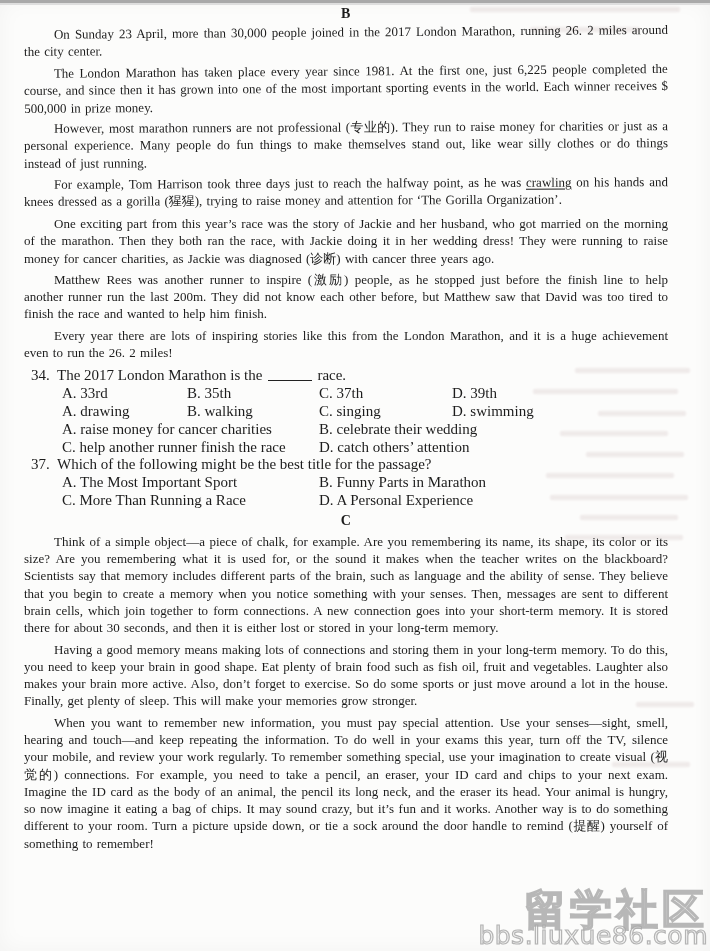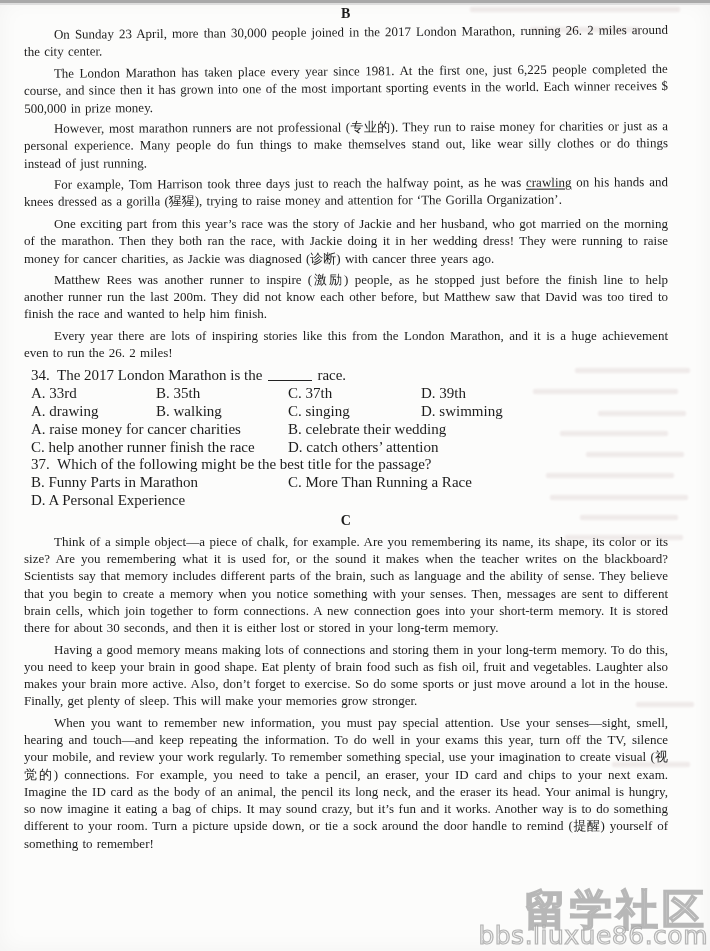--- a/index.html
+++ b/index.html
@@ -37,21 +37,21 @@
   .questions { margin-top:6px; font-size:15px; }
   .question { padding-left:7px; }
   .q-stem { line-height:17.8px; }
   .q-num { display:inline-block; width:26px; }
   .blank {
     display:inline-block; width:44px; height:11px;
     border-bottom:1.2px solid #222;
     margin:0 5px -1px 6px;
   }
   .blank.end { width:38px; margin-right:2px; }
-  .options { line-height:17.8px; }
+  .options { margin-left:31px; line-height:17.8px; }
   .row4 { display:grid; grid-template-columns:125px 132px 133px auto; }
   .row2 { display:grid; grid-template-columns:257px auto; }
 
   .c-header { margin-top:2px; }
 
   .ghost {
     position:absolute;
     background:rgba(205,185,185,0.28);
     filter:blur(1.3px);
     border-radius:2px;
@@ -139,20 +139,21 @@
           <span>C. help another runner finish the race</span>
           <span>D. catch others’ attention</span>
         </div>
       </div>
 
       <div class="question">
         <div class="q-stem">
           <span class="q-num">37.</span><span>Which of the following might be the best title for the passage?</span>
         </div>
         <div class="options row2">
+          <span>A. The Most Important Sport</span>
           <span>B. Funny Parts in Marathon</span>
           <span>C. More Than Running a Race</span>
           <span>D. A Personal Experience</span>
         </div>
       </div>
 
     </div>
 
     <div class="section-header c-header">C</div>
 

